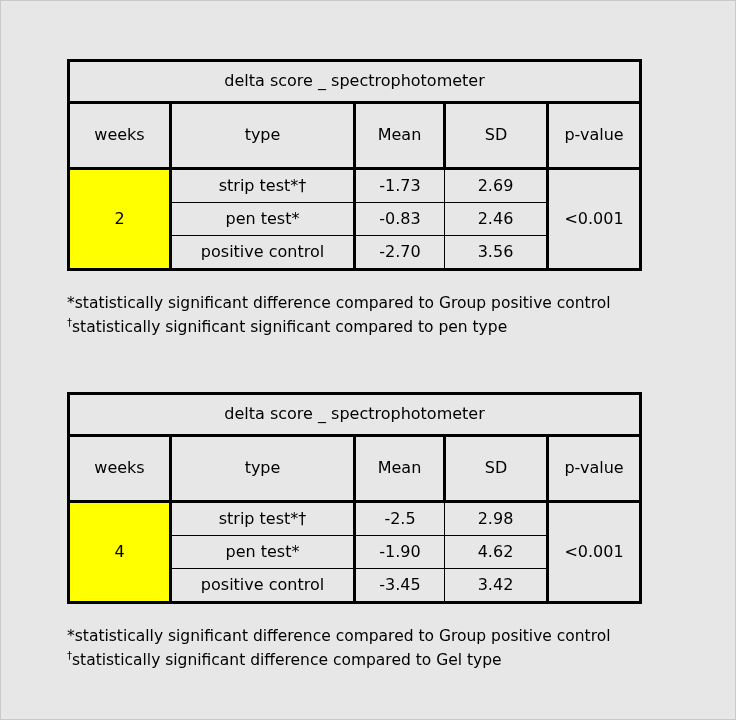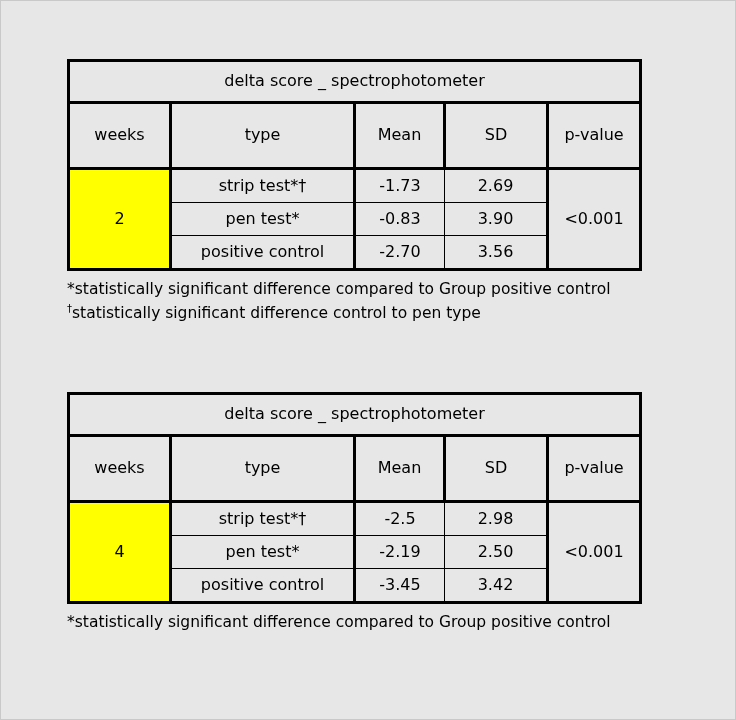--- a/index.html
+++ b/index.html
@@ -73,21 +73,21 @@
   .pvalue-cell {
     border-left: 3px solid #000 !important;
     font-size: 16px;
     margin-top: 48px;
   }
   .type-cell { font-size: 16px; margin-left: 40px; }
   .num-cell  { font-size: 16px; }
   .vline-strong { border-left: 3px solid #000 !important; }
 
   .footnotes {
-    margin-top: 6px;
+    margin-top: 20px;
     width: 670px;
   }
   .footnote {
     font-size: 15.5px;
     color: #000;
     line-height: 1.55;
     white-space: nowrap;
   }
   .sup {
     font-size: 10px;
@@ -123,36 +123,36 @@
         <tr>
           <td class="data-cell weeks-cell" rowspan="3">2</td>
           <td class="data-cell type-cell">strip test*†</td>
           <td class="data-cell num-cell vline-strong">-1.73</td>
           <td class="data-cell num-cell">2.69</td>
           <td class="data-cell pvalue-cell" rowspan="3">&lt;0.001</td>
         </tr>
         <tr>
           <td class="data-cell type-cell">pen test*</td>
           <td class="data-cell num-cell vline-strong">-0.83</td>
-          <td class="data-cell num-cell">3.90</td>
+          <td class="data-cell num-cell">2.46</td>
         </tr>
         <tr>
           <td class="data-cell type-cell">positive control</td>
           <td class="data-cell num-cell vline-strong">-2.70</td>
           <td class="data-cell num-cell">3.56</td>
         </tr>
       </tbody>
     </table>
 
     <div class="footnotes">
       <div class="footnote">
         <span>*</span><span>statistically significant difference compared to Group positive control</span>
       </div>
       <div class="footnote">
-        <span class="sup">†</span><span>statistically significant difference control to pen type</span>
+        <span class="sup">†</span><span>statistically significant significant compared to pen type</span>
       </div>
     </div>
   </div>
 
   <div class="block" id="block-2">
     <table class="stat-table">
       <colgroup>
         <col class="col-weeks">
           <col class="col-type">
           <col class="col-mean">
@@ -172,31 +172,34 @@
         </tr>
         <tr>
           <td class="data-cell weeks-cell" rowspan="3">4</td>
           <td class="data-cell type-cell">strip test*†</td>
           <td class="data-cell num-cell vline-strong">-2.5</td>
           <td class="data-cell num-cell">2.98</td>
           <td class="data-cell pvalue-cell" rowspan="3">&lt;0.001</td>
         </tr>
         <tr>
           <td class="data-cell type-cell">pen test*</td>
-          <td class="data-cell num-cell vline-strong">-2.19</td>
-          <td class="data-cell num-cell">2.50</td>
+          <td class="data-cell num-cell vline-strong">-1.90</td>
+          <td class="data-cell num-cell">4.62</td>
         </tr>
         <tr>
           <td class="data-cell type-cell">positive control</td>
           <td class="data-cell num-cell vline-strong">-3.45</td>
           <td class="data-cell num-cell">3.42</td>
         </tr>
       </tbody>
     </table>
 
     <div class="footnotes">
       <div class="footnote">
         <span>*</span><span>statistically significant difference compared to Group positive control</span>
       </div>
+      <div class="footnote">
+        <span class="sup">†</span><span>statistically significant difference compared to Gel type</span>
+      </div>
     </div>
   </div>
 
 </div>
 
 </body></html>

